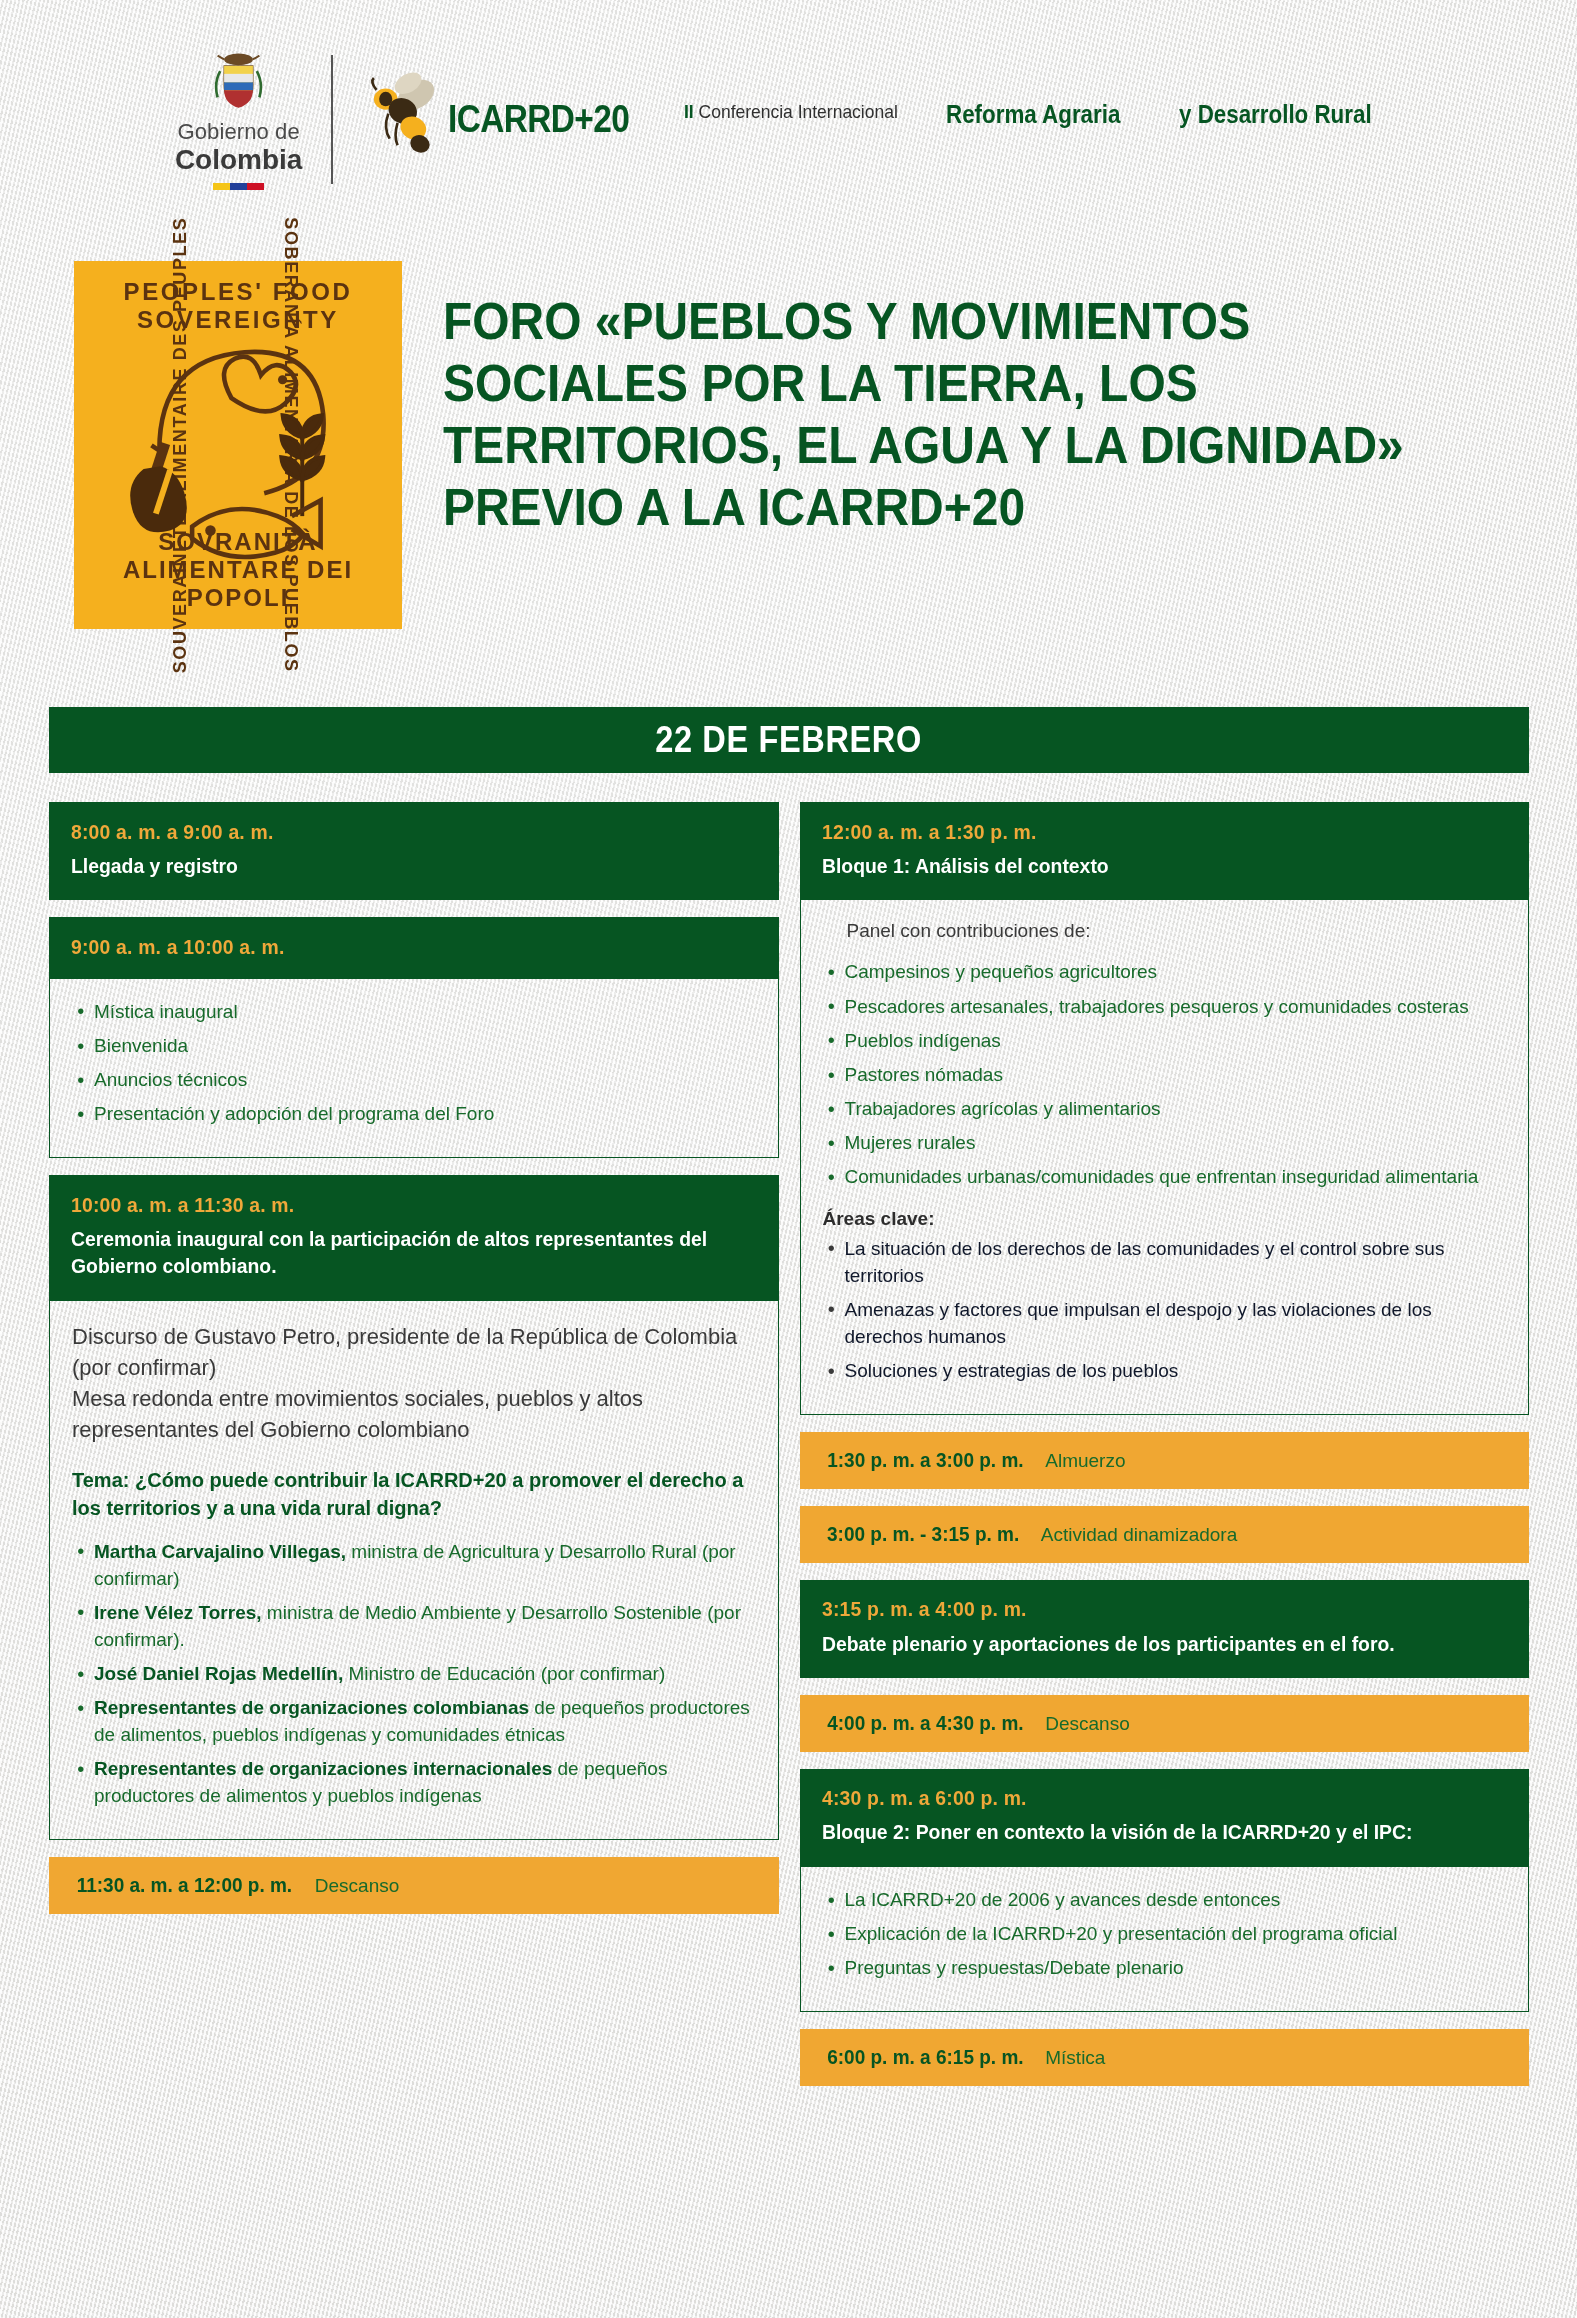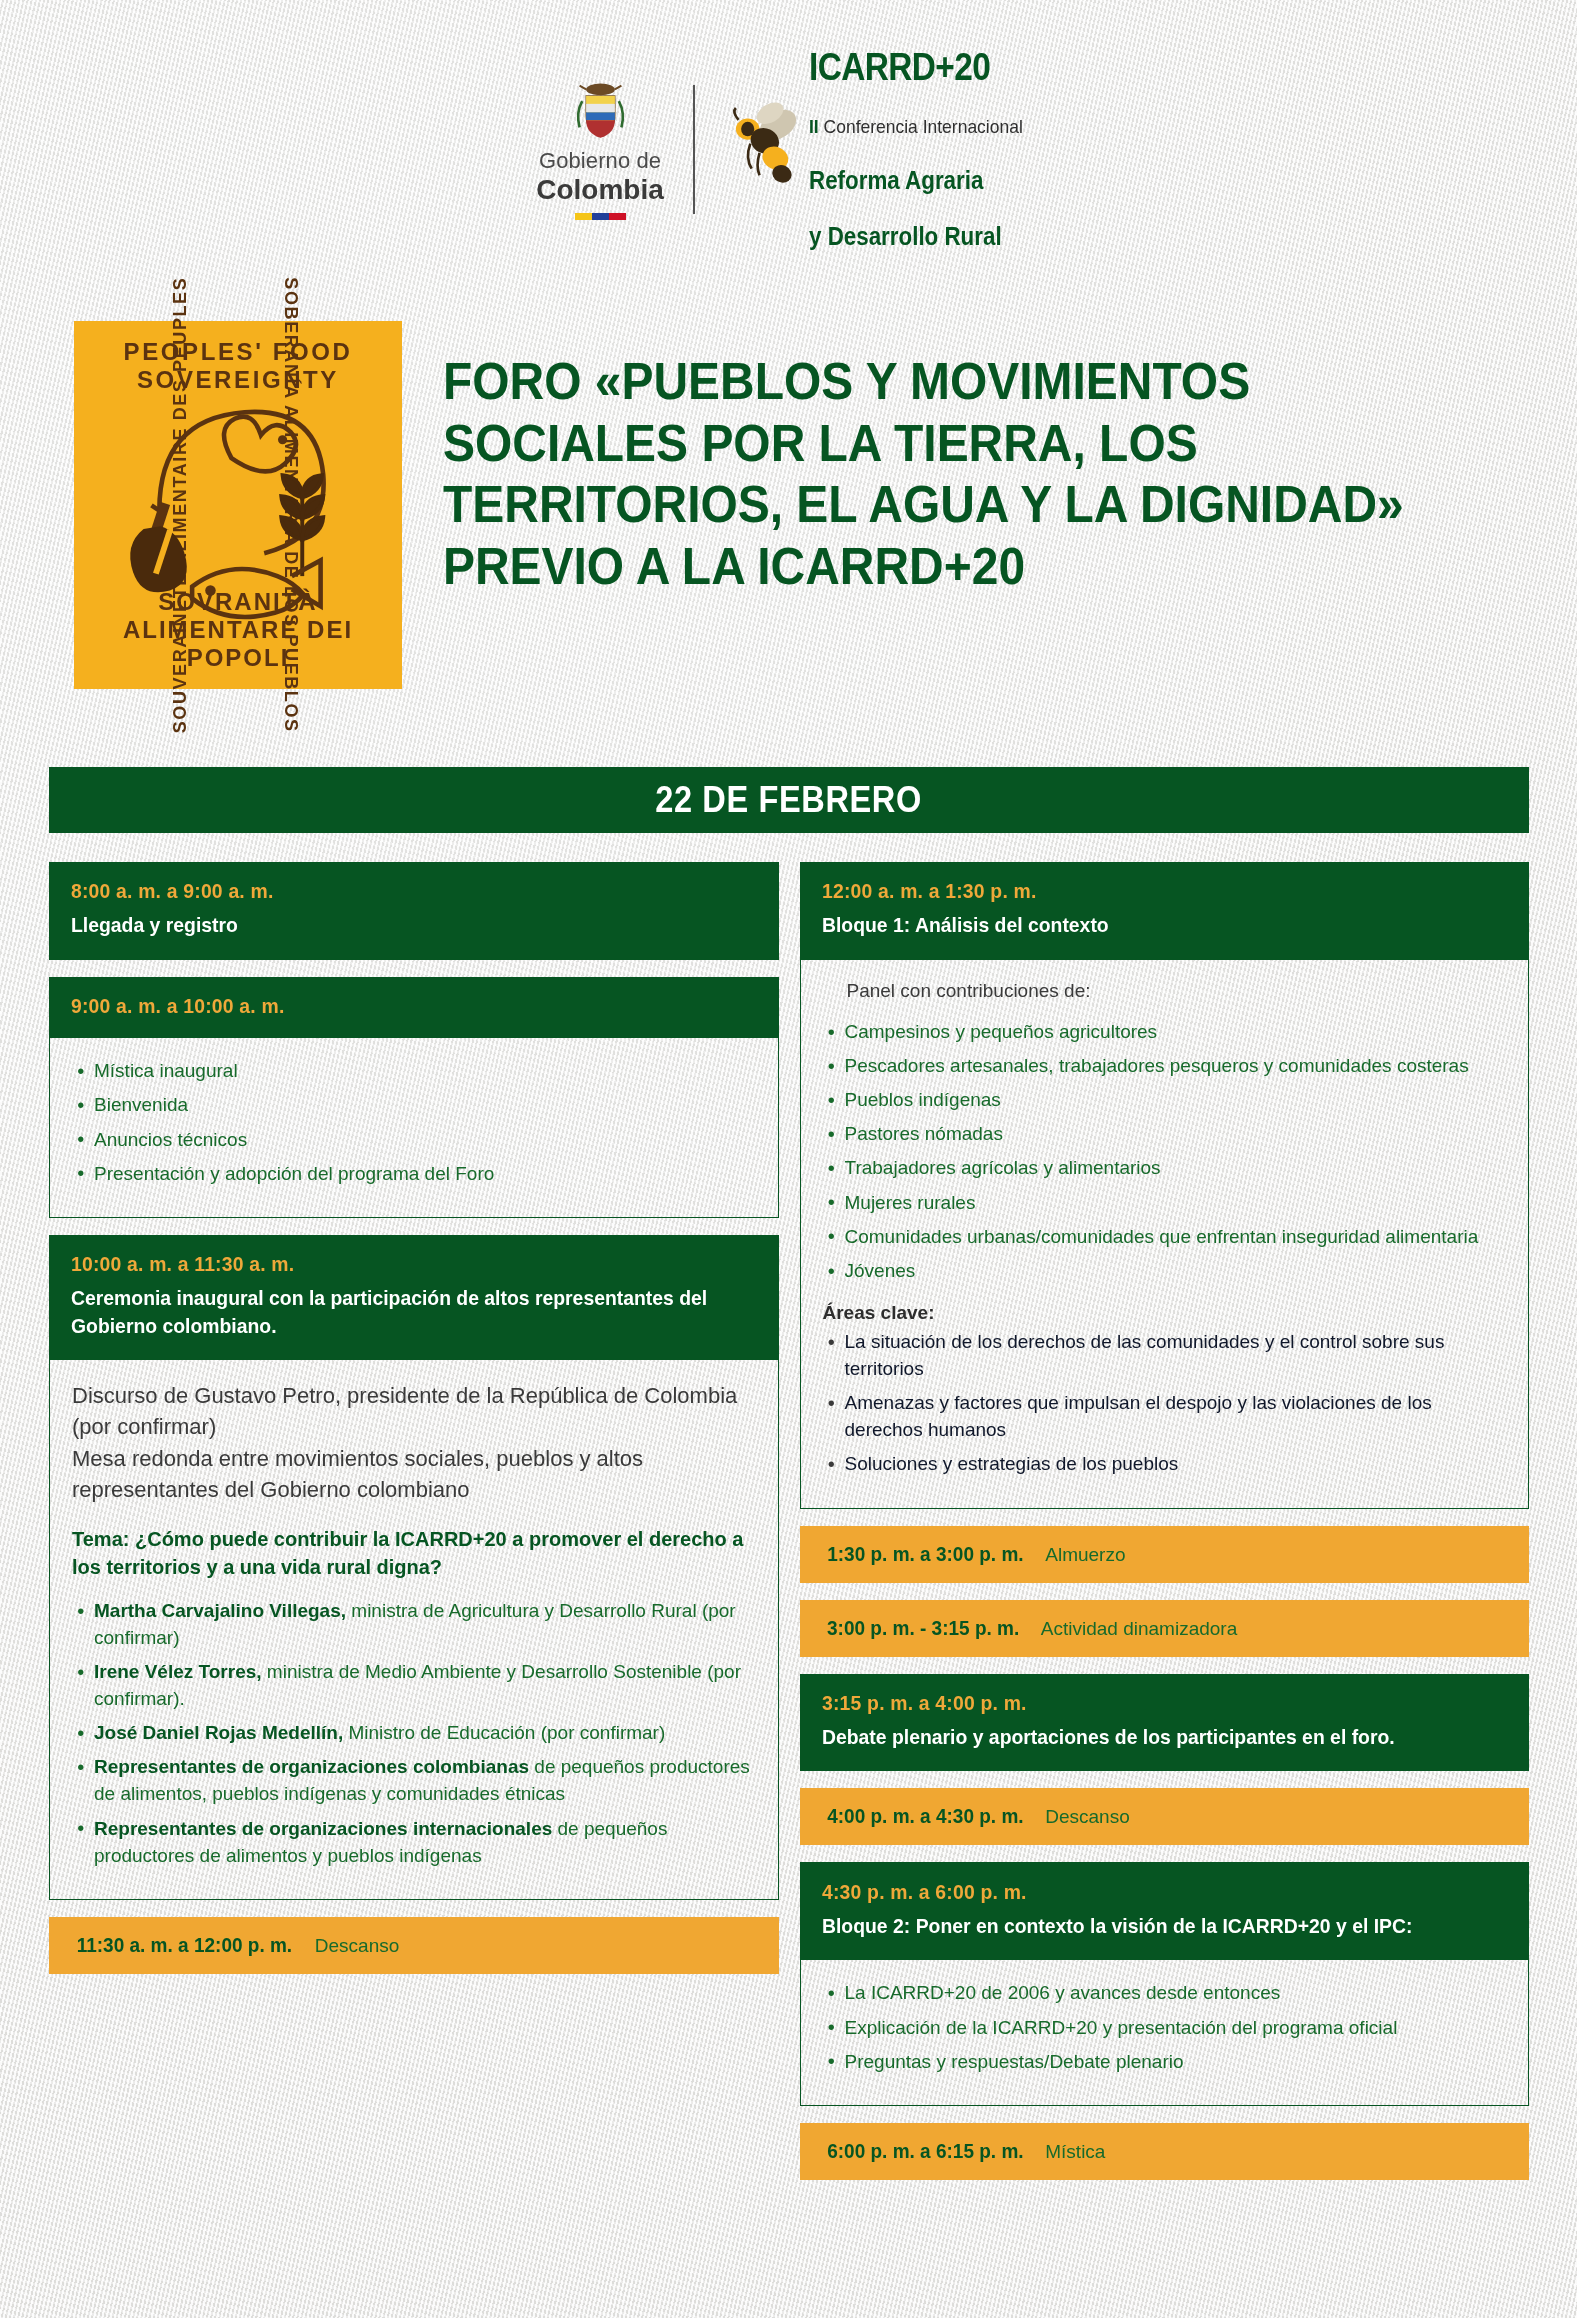--- a/index.html
+++ b/index.html
@@ -43,21 +43,21 @@
   .gov{display:flex;flex-direction:column;align-items:center;gap:2.6px;}
   .shield{width:55px;height:68px;}
   .gov-l1{font-size:22px;color:#4a4a4a;line-height:1.05;letter-spacing:0.1px;}
   .gov-l2{font-size:28px;color:#3a3a3a;font-weight:bold;line-height:1.05;}
   .flagbar{display:flex;margin-top:6px;}
   .flagbar i{display:block;width:17px;height:7.2px;}
   .f-y{background:#F5C518;} .f-b{background:#22409A;} .f-r{background:#CE1126;}
   .divider{width:2px;height:129px;background:#555;}
   .icarrd{display:flex;align-items:center;gap:6.6px;}
   .bee{width:79px;height:99px;}
-  .icarrd-txt{display:flex;flex-direction:column;line-height:.98;gap:30px;}
+  .icarrd-txt{display:flex;flex-direction:row;line-height:.98;gap:30px;}
   .ic-1{font-size:38px;font-weight:bold;color:var(--green);letter-spacing:-0.7px;
         font-stretch:condensed;transform:scaleX(.88);transform-origin:left center;}
   .ic-2{font-size:19px;color:#2f2f2f;margin-top:2px;transform:scaleX(.92);transform-origin:left center;}
   .ic-2 b{color:var(--green);}
   .ic-3,.ic-4{font-size:26px;font-weight:bold;color:var(--green);
         transform:scaleX(.86);transform-origin:left center;line-height:1.02;}
 
   
   .titlerow{display:flex;align-items:flex-start;gap:41px;padding:71px 0 0 74px;}
   .fs-logo{
@@ -284,21 +284,20 @@
         <div class="body">
           <p class="lead">Panel con contribuciones de:</p>
           <ul class="bl">
             <li>Campesinos y pequeños agricultores</li>
             <li>Pescadores artesanales, trabajadores pesqueros y comunidades costeras</li>
             <li>Pueblos indígenas</li>
             <li>Pastores nómadas</li>
             <li>Trabajadores agrícolas y alimentarios</li>
             <li>Mujeres rurales</li>
             <li>Comunidades urbanas/comunidades que enfrentan inseguridad alimentaria</li>
-            <li>Jóvenes</li>
           </ul>
           <p class="sub">Áreas clave:</p>
           <ul class="bl dark">
             <li>La situación de los derechos de las comunidades y el control sobre sus territorios</li>
             <li>Amenazas y factores que impulsan el despojo y las violaciones de los derechos humanos</li>
             <li>Soluciones y estrategias de los pueblos</li>
           </ul>
         </div>
       </div>
 

